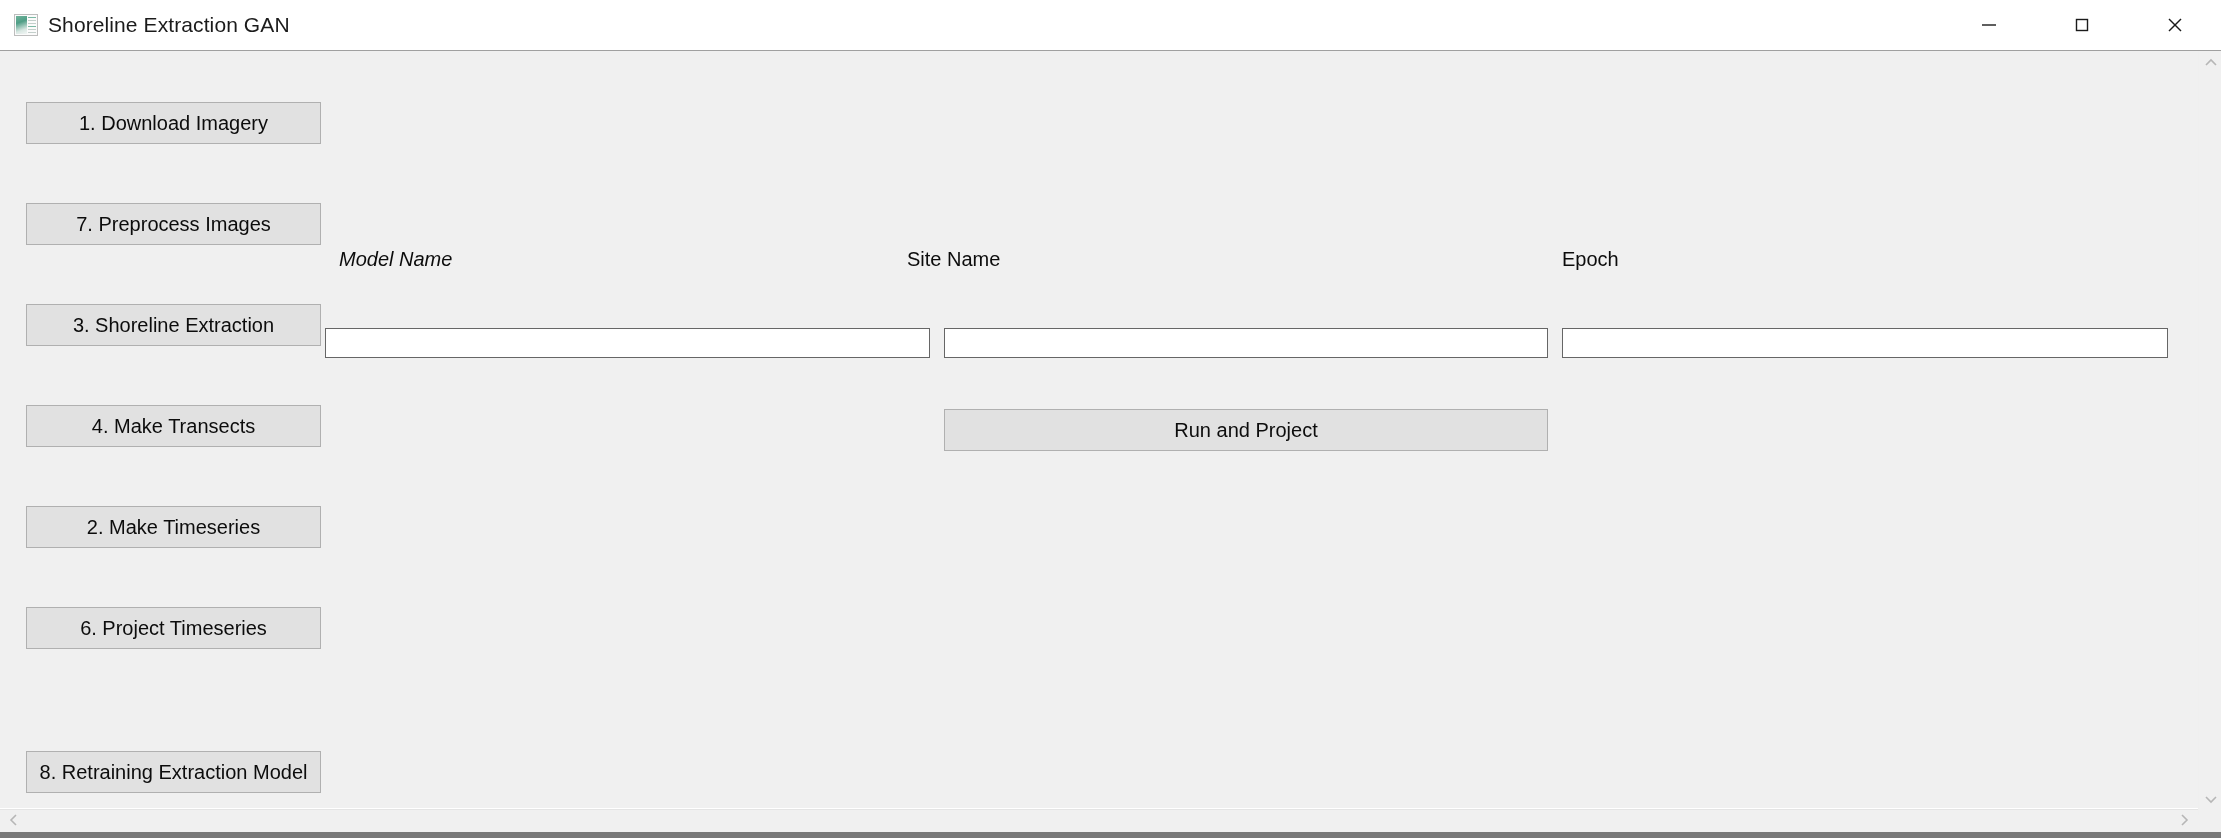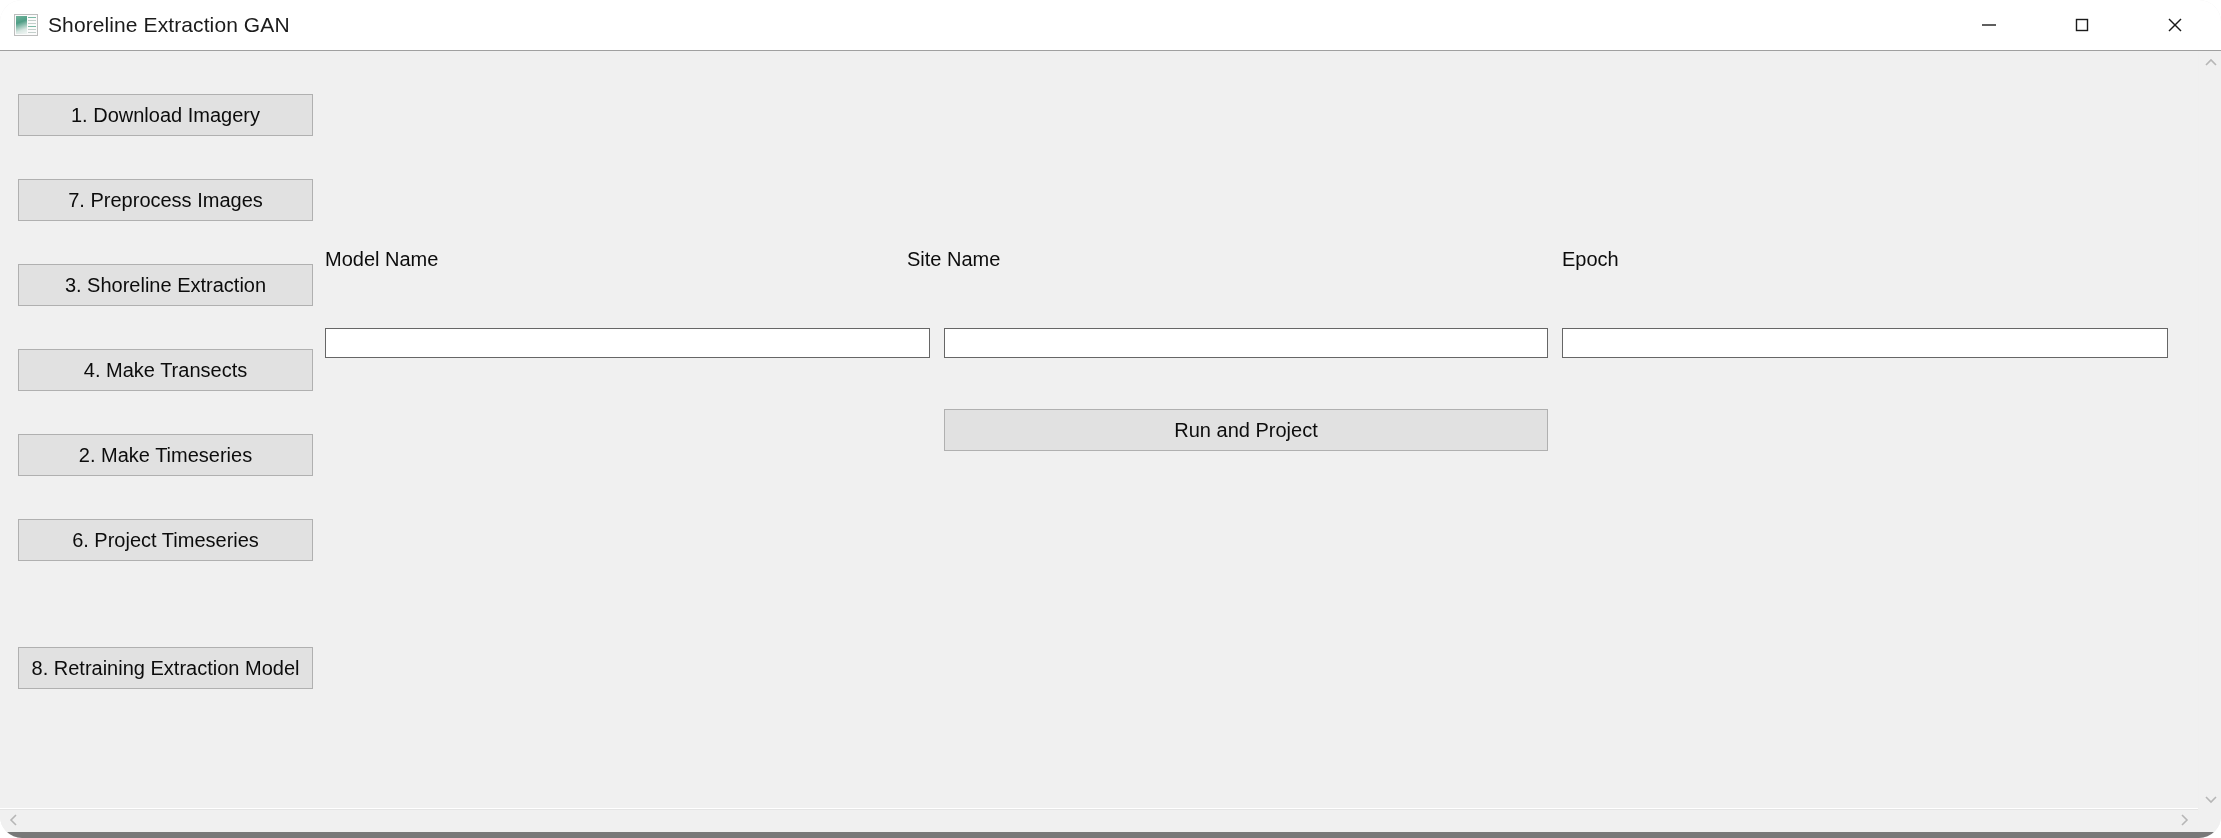--- a/index.html
+++ b/index.html
@@ -15,21 +15,20 @@
     -webkit-font-smoothing: antialiased;
   }
 
   .app-window {
     position: relative;
     width: 2221px;
     height: 838px;
     background: #f0f0f0;
     box-sizing: border-box;
     overflow: hidden;
-    border-radius: 22px;
   }
 
   
   .titlebar {
     position: absolute;
     left: 0; top: 0;
     width: 2221px;
     height: 51px;
     background: #ffffff;
     border-bottom: 1px solid #a0a0a0;
@@ -110,21 +109,21 @@
   .sidebar {
     position: absolute;
     left: 18px;
     top: 0;
     width: 295px;
   }
   .step-btn {
     display: block;
     width: 295px;
     height: 42px;
-    margin: 0;
+    margin: 8px;
     background: #e1e1e1;
     border: 1px solid #b0b0b0;
     box-sizing: border-box;
     font-family: "Liberation Sans", sans-serif;
     font-size: 20px;
     color: #0c0c0c;
     text-align: center;
     line-height: 40px;
     cursor: default;
     padding: 0;
@@ -153,21 +152,21 @@
   #run-button    { left: 944px; top: 358px; }
 
   .field-label {
     position: absolute;
     font-family: "Liberation Sans", sans-serif;
     font-size: 20px;
     color: #0c0c0c;
     white-space: nowrap;
     top: 197px;
   }
-  #label-model { left: 325px; }
+  #label-model { left: 339px; font-style: italic; }
   #label-site  { left: 907px; }
   #label-epoch { left: 1562px; }
 
   .text-field {
     position: absolute;
     height: 30px;
     top: 277px;
     background: #ffffff;
     border: 1px solid #666666;
     box-sizing: border-box;

